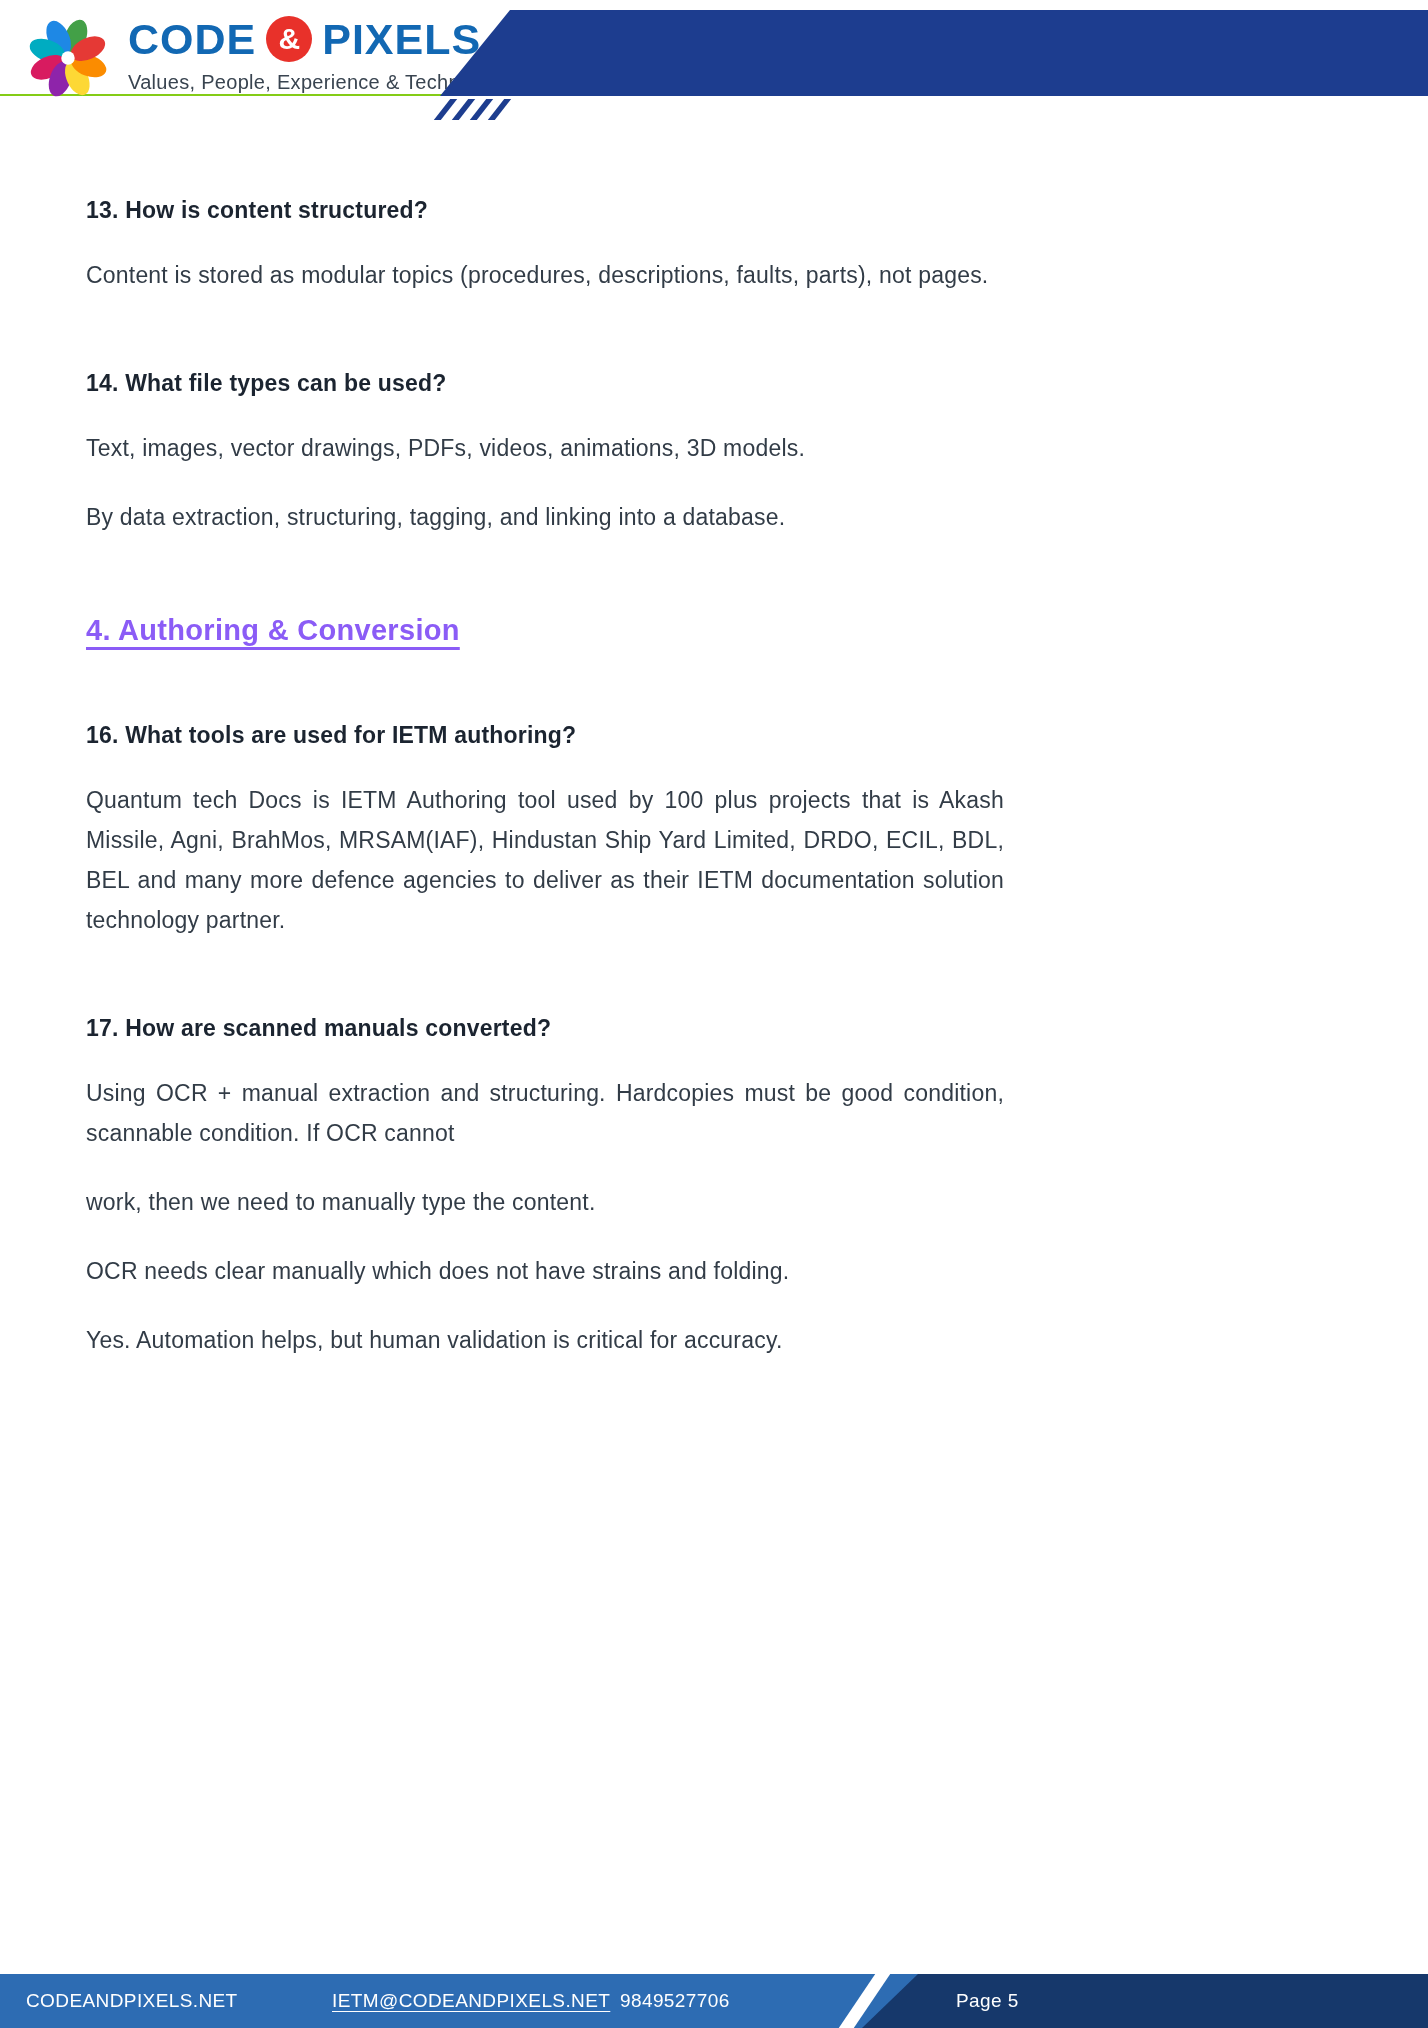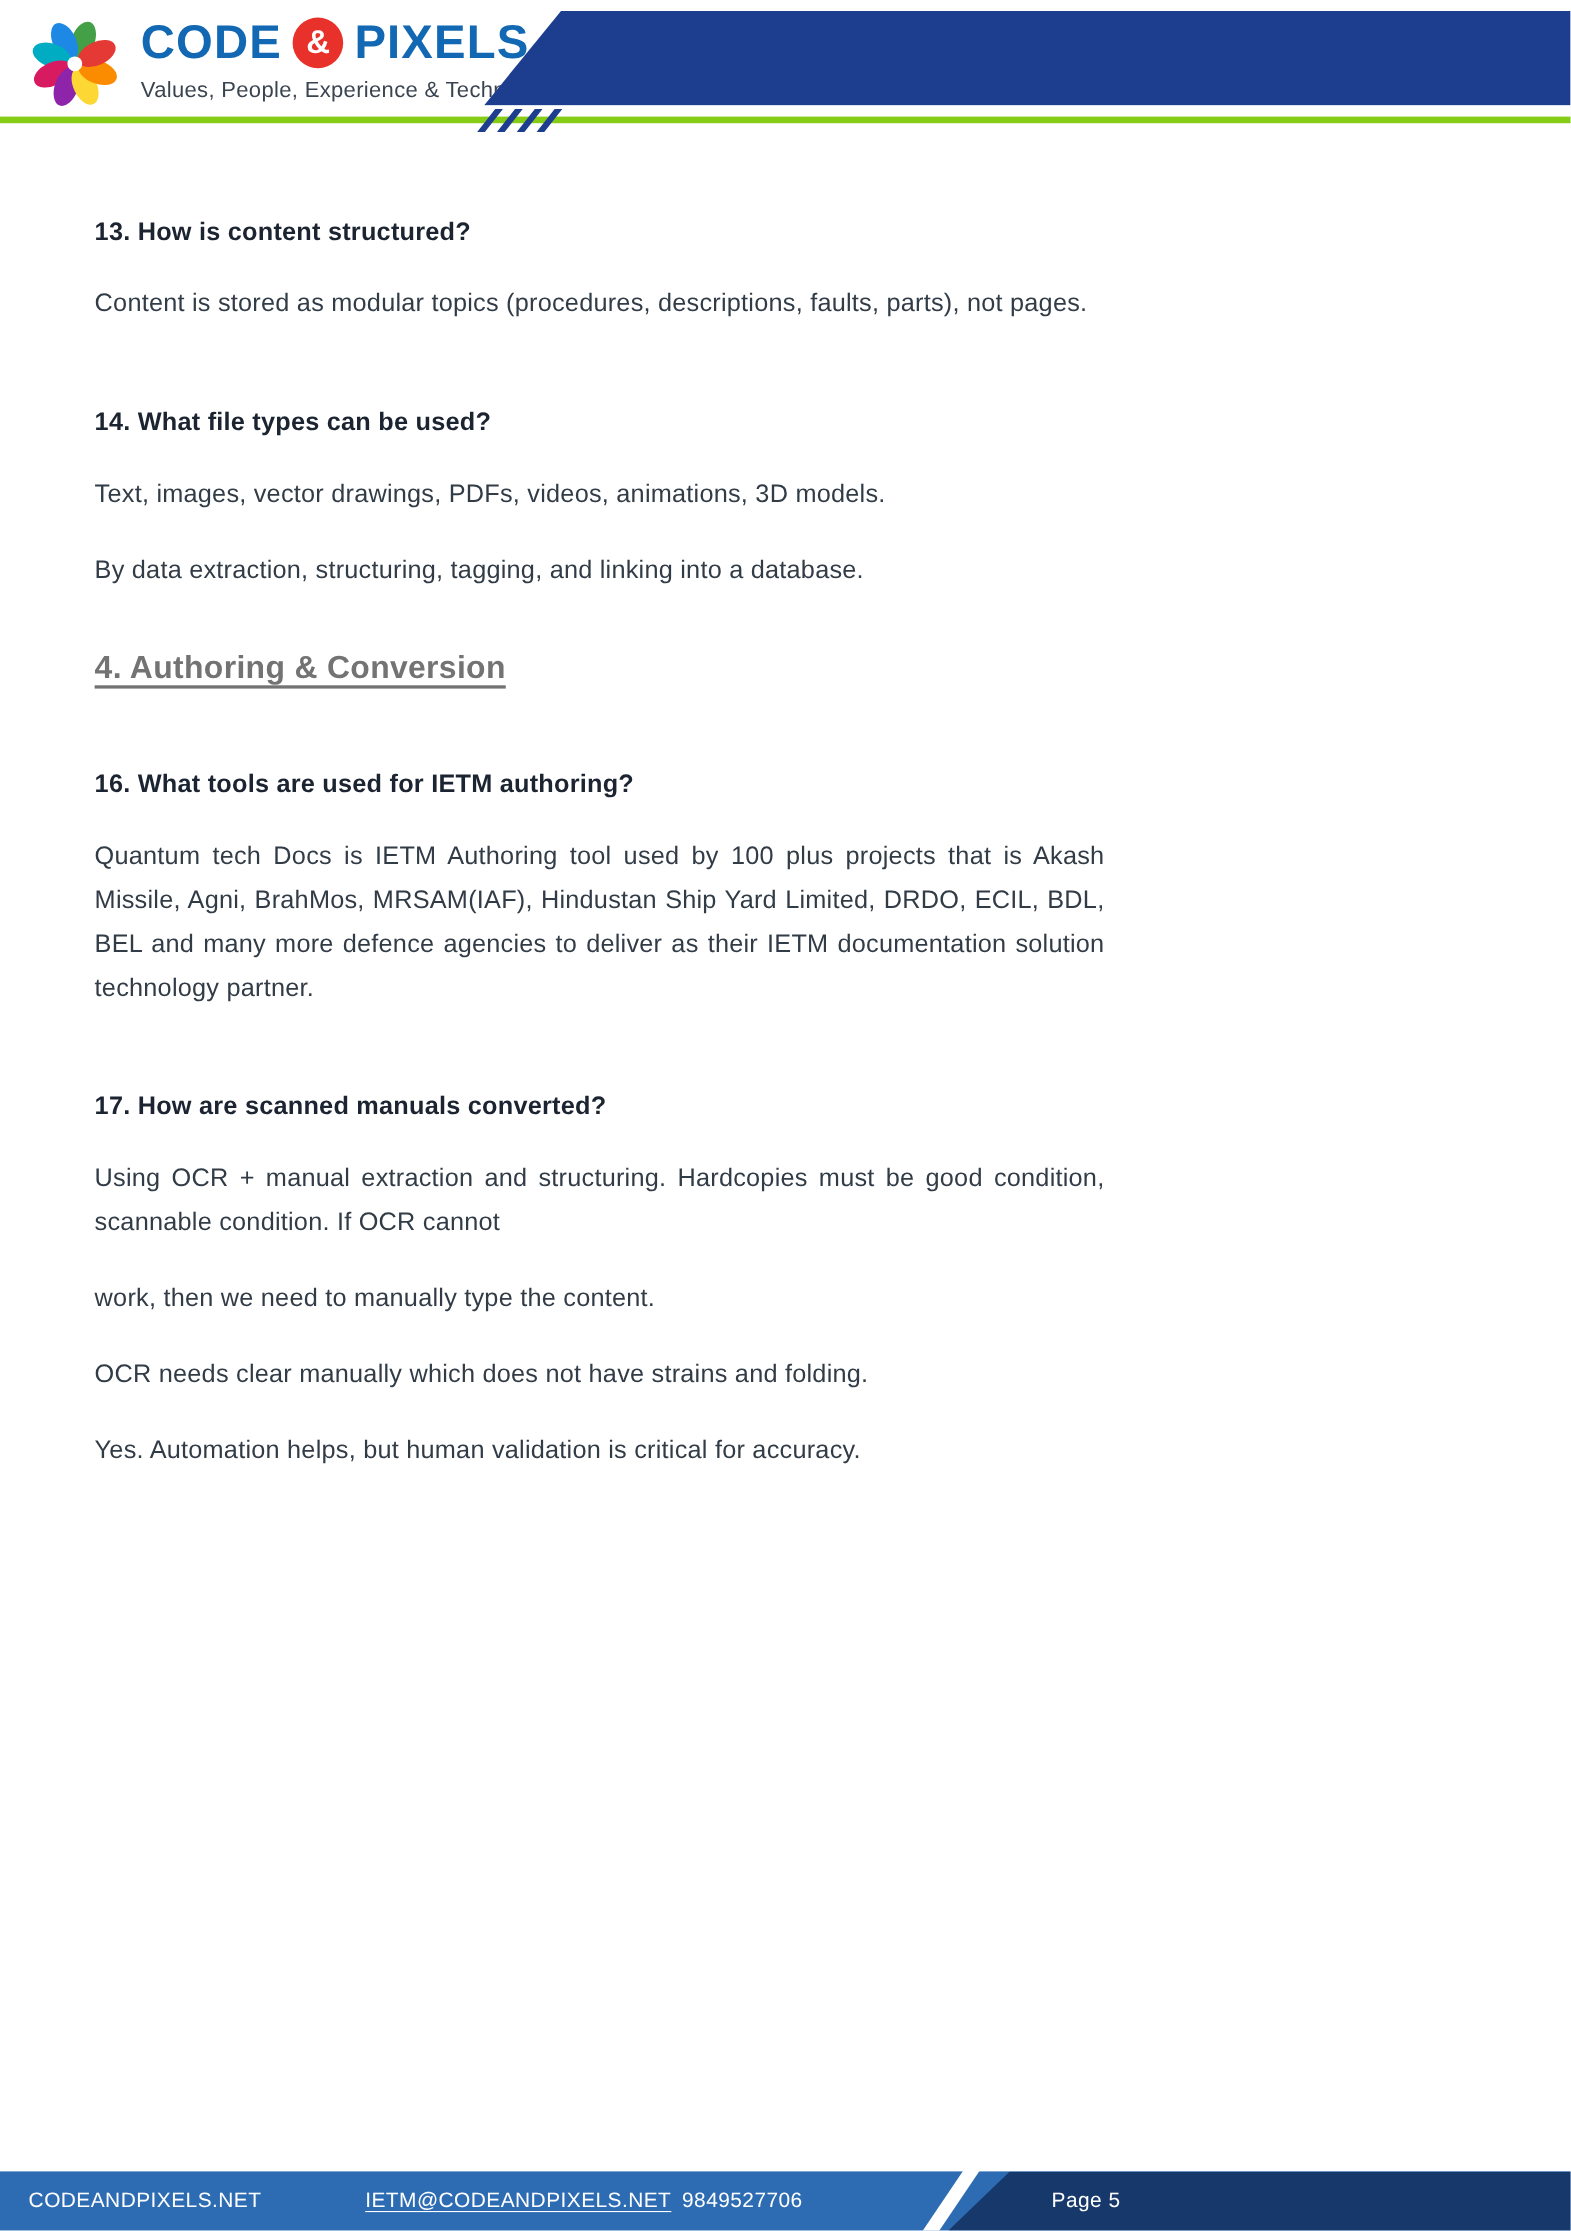--- a/index.html
+++ b/index.html
@@ -3,21 +3,21 @@
 <meta charset="utf-8">
 <style>
   * { margin:0; padding:0; box-sizing:border-box; }
   html,body { background:#ffffff; }
   .page {
     position:relative; width:1428px; height:2028px; background:#ffffff;
     font-family:"Liberation Sans", sans-serif; overflow:hidden;
   }
 
   
-  .header { position:relative; height:112px; background:#fff; border-bottom:6px solid #84cc16; }
+  .header { position:relative; height:96px; background:#fff; border-bottom:2px solid #84cc16; }
   .logo { position:absolute; left:20px; top:10px; display:flex; align-items:flex-start; gap:12px; }
   .logo-mark { width:96px; height:96px; flex:0 0 auto; }
   .logo-text { padding-top:6px; }
   .brand-line { display:flex; align-items:center; gap:10px; }
   .brand-code, .brand-pixels {
     color:#1268b3; font-weight:bold; font-size:43px; letter-spacing:1px; line-height:1;
   }
   .amp-badge {
     width:46px; height:46px; border-radius:50%; background:#e8312a; color:#ffffff;
     display:flex; align-items:center; justify-content:center;
@@ -39,22 +39,22 @@
   .question {
     font-size:23px; font-weight:bold; color:#1b2430; margin-top:74px;
     letter-spacing:0.2px; line-height:1.3;
   }
   .answer {
     font-size:23px; line-height:40px; color:#323c47; margin-top:29px;
     text-align:justify; letter-spacing:0.2px;
   }
   .answer.short { text-align:left; }
   .section-title {
-    display:inline-block; font-size:29px; font-weight:bold; color:#737373;
-    margin-top:54px; text-decoration:underline; text-decoration-thickness:2.5px;
+    display:inline-block; font-size:29px; font-weight:bold; color:#8b5cf6;
+    margin-top:77px; text-decoration:underline; text-decoration-thickness:2.5px;
     text-underline-offset:7px; letter-spacing:0.3px;
   }
 
   
   .footer { position:absolute; left:0; right:0; bottom:0; height:54px; background:#2d6cb3;padding-left:22px; }
   .footer-dark {
     position:absolute; right:0; top:0; bottom:0; width:566px; background:#16386b;
     clip-path:polygon(56px 0, 100% 0, 100% 100%, 0 100%);
   }
   .footer-slash {

